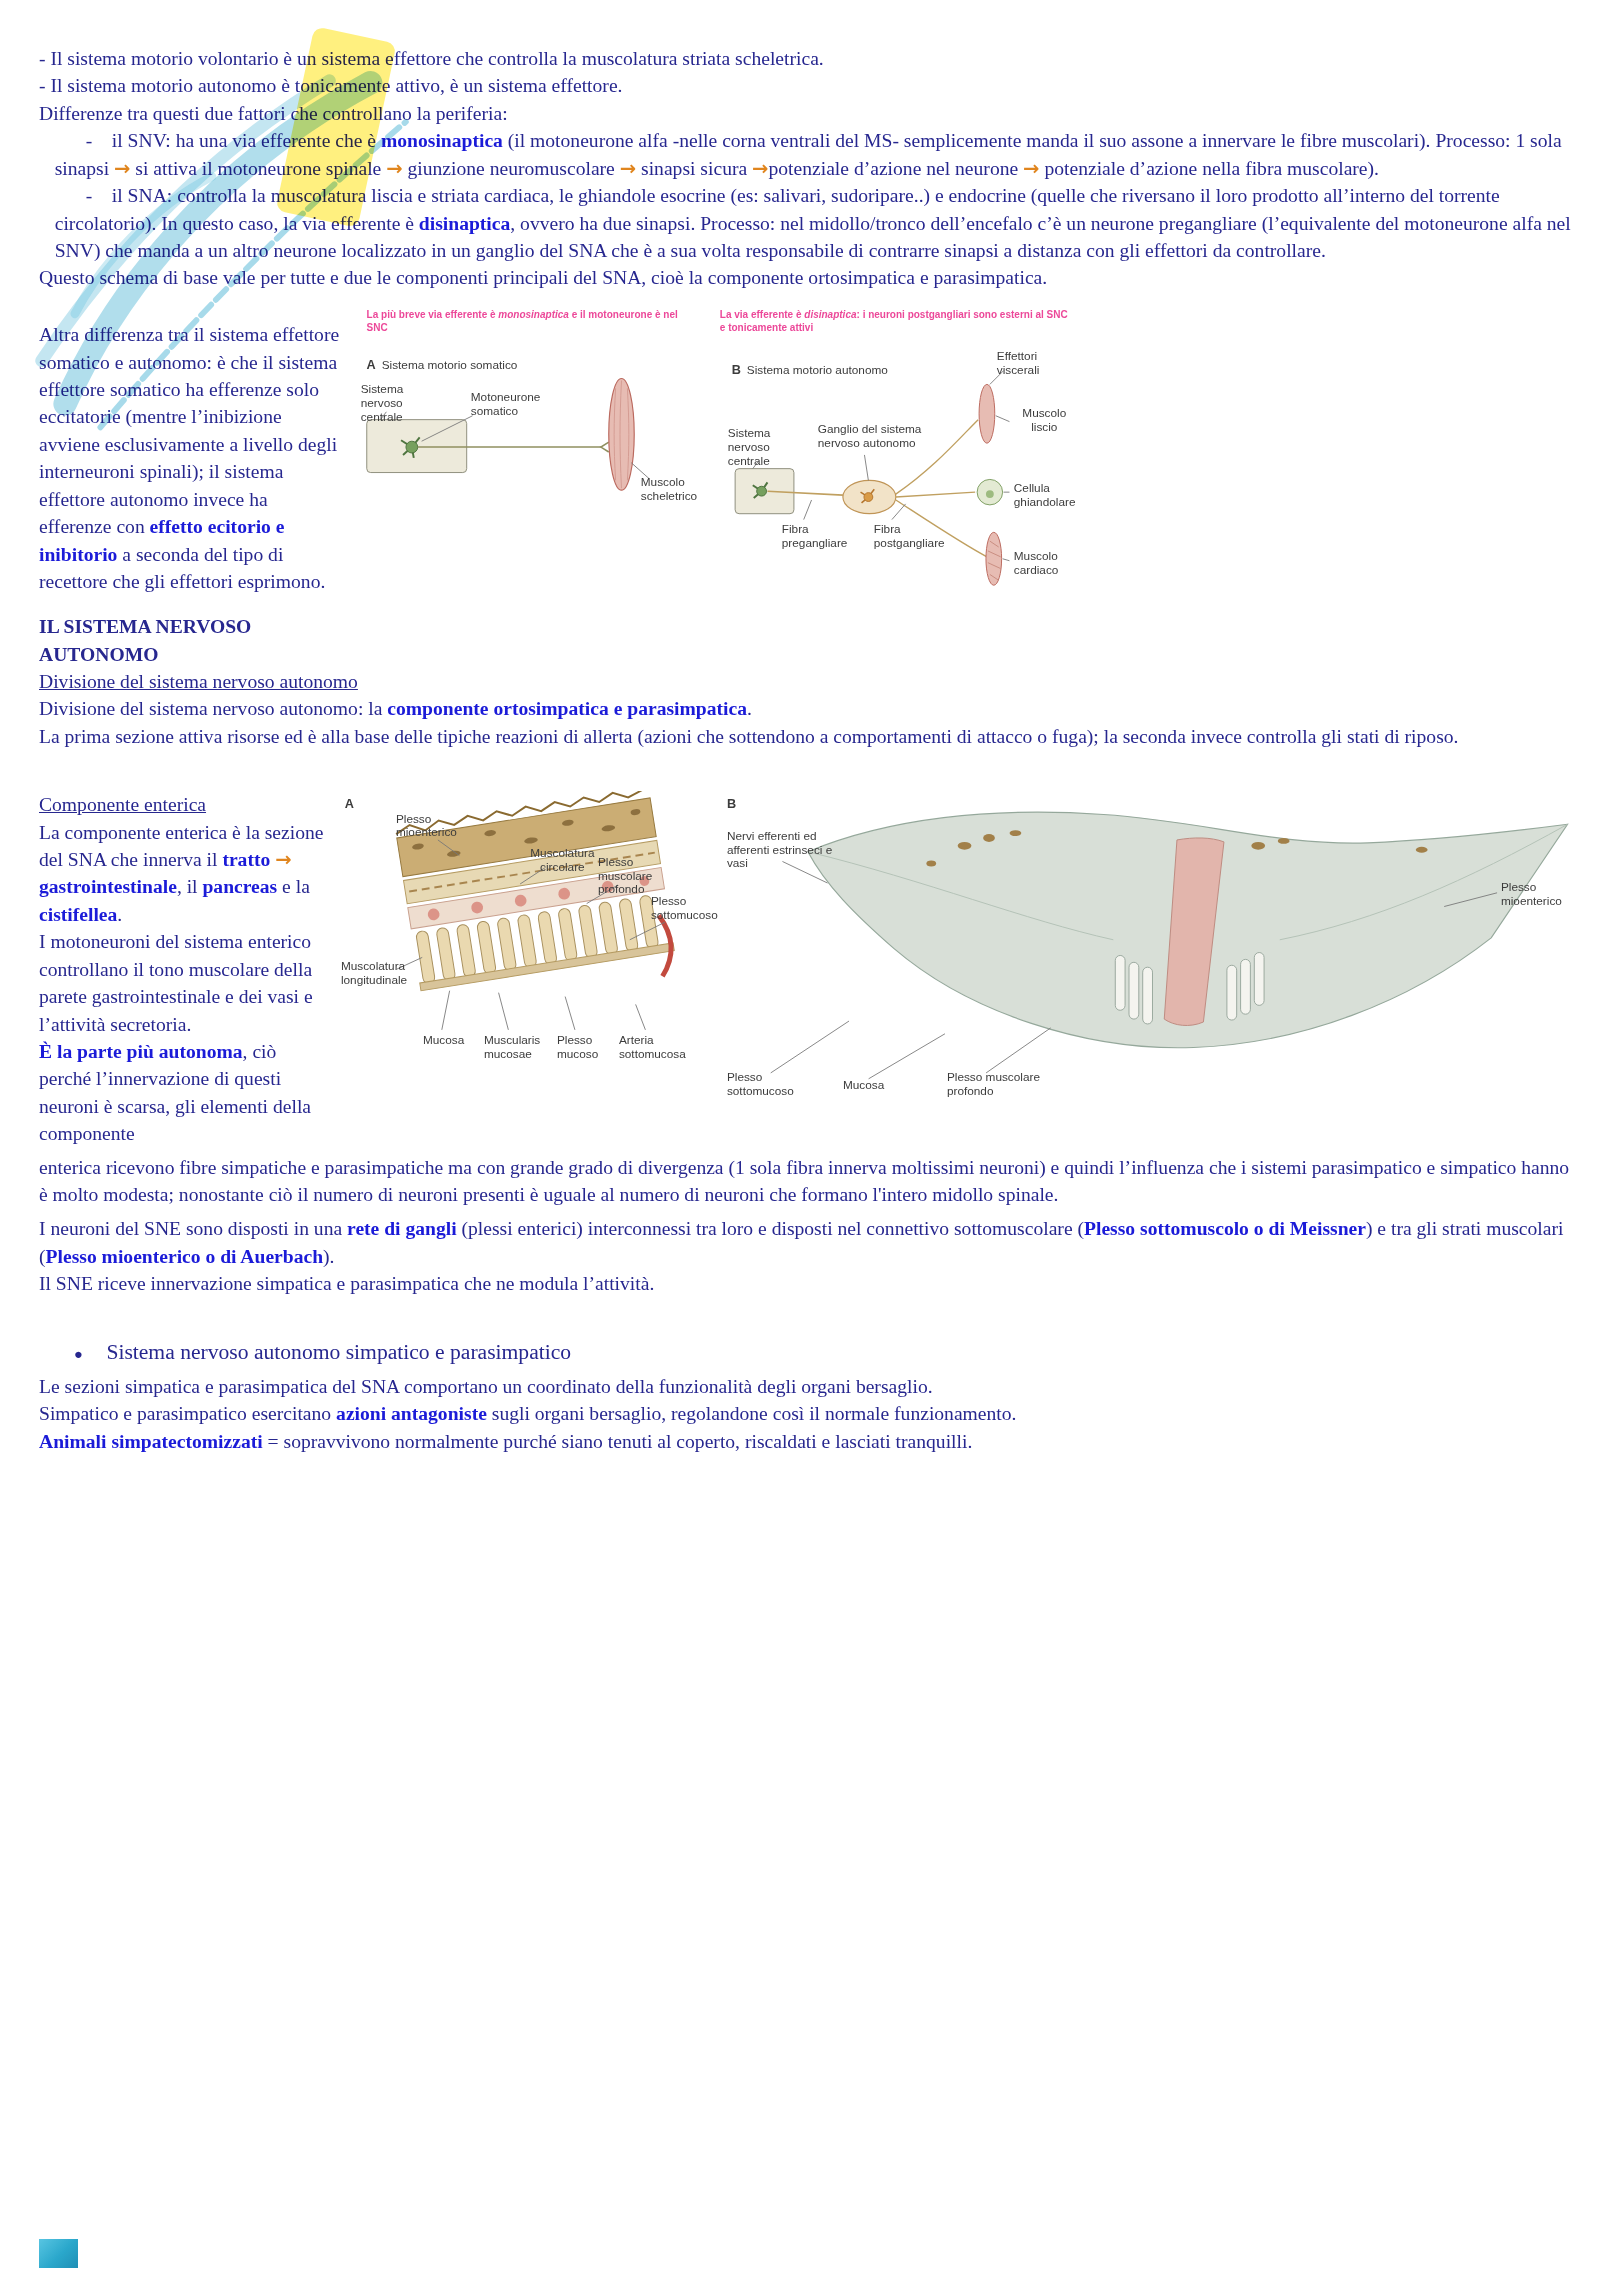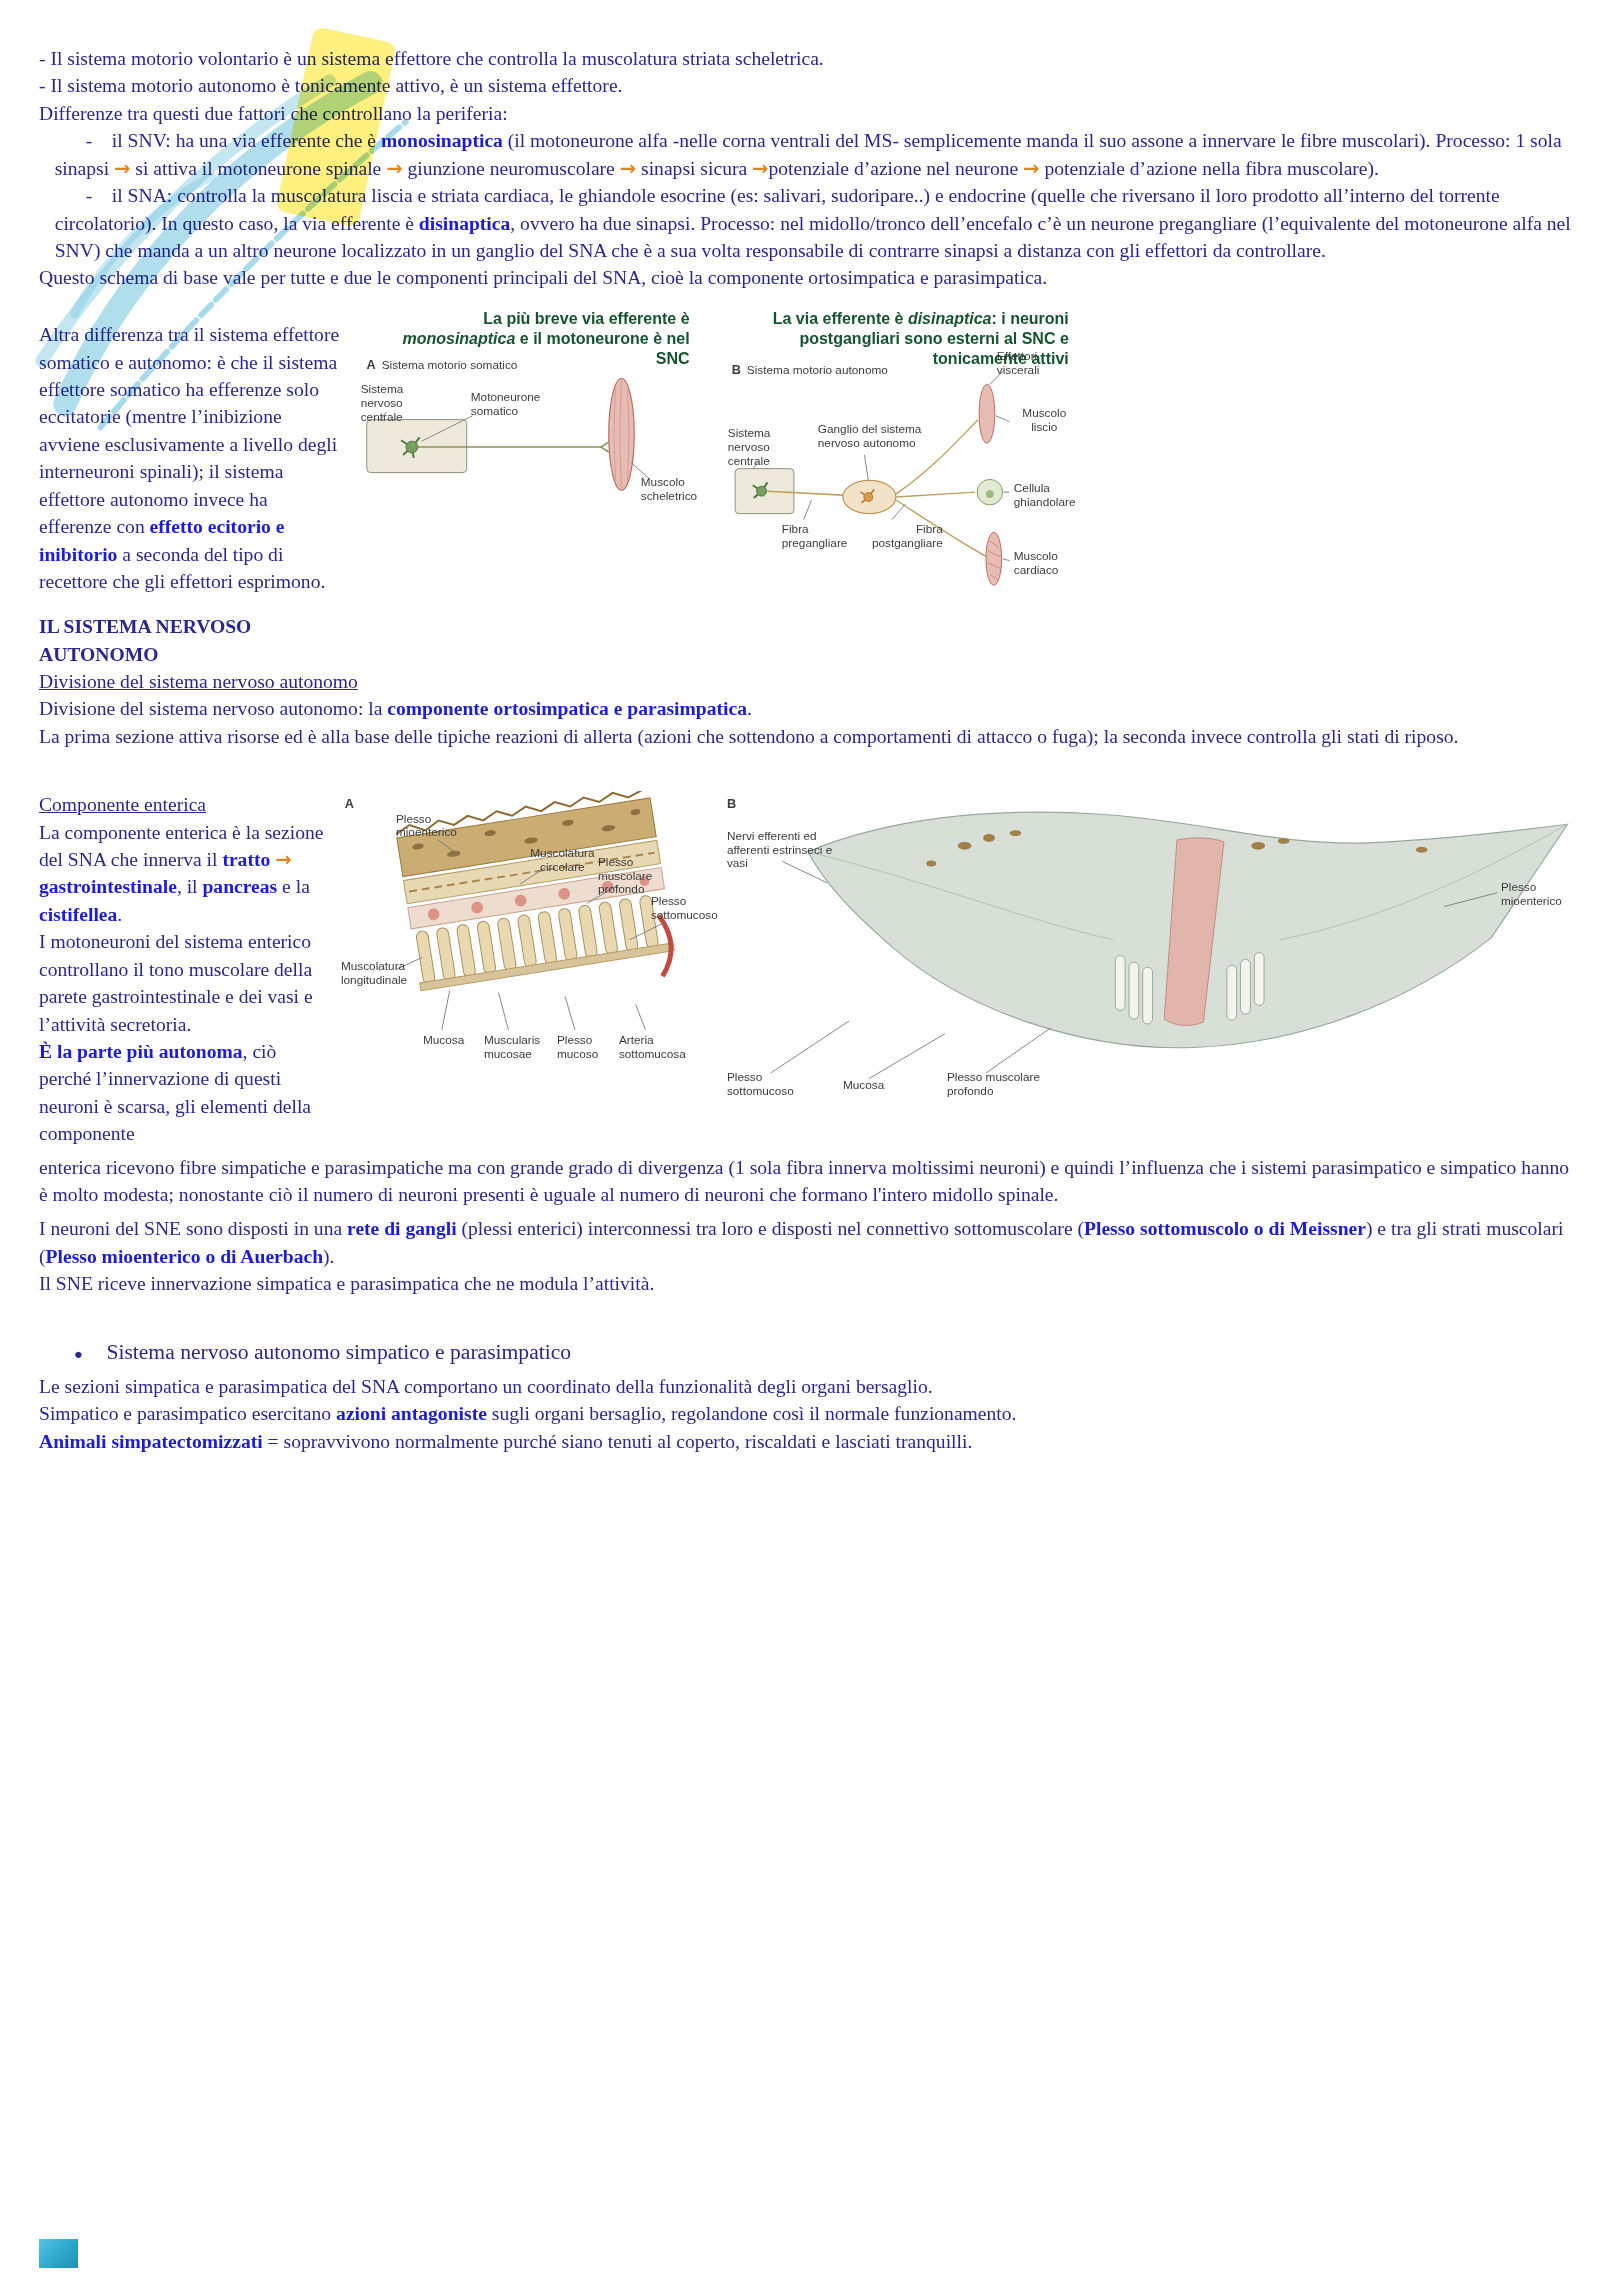--- a/index.html
+++ b/index.html
@@ -23,22 +23,22 @@
   .b{font-weight:bold;}
   .it{font-style:italic;}
   .mt-sm{margin-top:13.7px;}
   .mt-lg{margin-top:41px;}
   .row{display:flex;align-items:flex-start;}
   .col-text{flex:none;}
   .fig{position:relative;flex:none;}
   .fig-header{
     position:absolute;
     font-family:"Liberation Sans","DejaVu Sans",sans-serif;
-    font-weight:bold;font-size:16px;line-height:1.25;
-    color:#14532d;text-align:right;
+    font-weight:bold;font-size:10px;line-height:1.25;
+    color:#ec4899;text-align:left;
   }
   .fig-label{
     position:absolute;
     font-family:"Liberation Sans","DejaVu Sans",sans-serif;
     font-size:11.8px;line-height:1.15;color:#3c3c3c;
   }
   .fig-caption-letter{font-weight:bold;font-size:12.7px;margin-right:5.9px;}
   .figsvg{position:absolute;left:0;}
   .watermark{
     position:absolute;left:5.9px;top:19.6px;
@@ -142,21 +142,21 @@
       <div class="fig-label" style="left:286px;top:167px;width:83px;">Muscolo scheletrico</div>
 
       <div class="fig-label" style="left:377px;top:54px;"><span class="fig-caption-letter">B</span><span>Sistema motorio autonomo</span></div>
       <div class="fig-label" style="left:642px;top:41px;width:71px;">Effettori viscerali</div>
       <div class="fig-label" style="left:373px;top:118px;width:86px;">Sistema nervoso centrale</div>
       <div class="fig-label" style="left:463px;top:114px;width:120px;">Ganglio del sistema nervoso autonomo</div>
       <div class="fig-label" style="left:659px;top:98px;width:61px;text-align:center;">Muscolo liscio</div>
       <div class="fig-label" style="left:659px;top:173px;width:76px;">Cellula ghiandolare</div>
       <div class="fig-label" style="left:659px;top:241px;width:63px;">Muscolo cardiaco</div>
       <div class="fig-label" style="left:427px;top:214px;width:80px;">Fibra pregangliare</div>
-      <div class="fig-label" style="left:502px;top:214px;width:86px;text-align:right;">Fibra postgangliare</div>
+      <div class="fig-label" style="left:519px;top:214px;width:86px;">Fibra postgangliare</div>
     </div>
   </div>
 
   <p class="b mt-sm">IL SISTEMA NERVOSO</p>
   <p class="b">AUTONOMO</p>
   <p class="u">Divisione del sistema nervoso autonomo</p>
   <p><span>Divisione del sistema nervoso autonomo: la </span><span class="kw">componente ortosimpatica e parasimpatica</span><span>.</span></p>
   <p>La prima sezione attiva risorse ed è alla base delle tipiche reazioni di allerta (azioni che sottendono a comportamenti di attacco o fuga); la seconda invece controlla gli stati di riposo.</p>
 
   <div class="row mt-lg">

